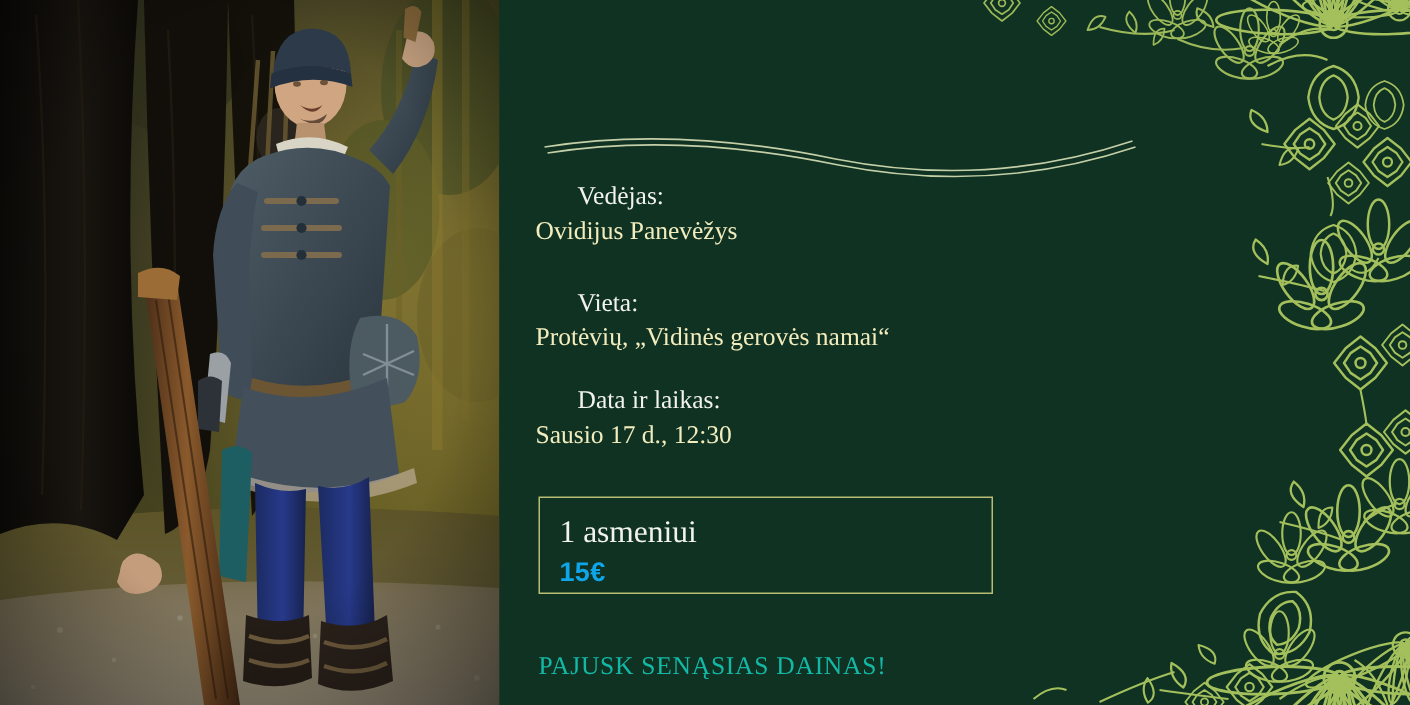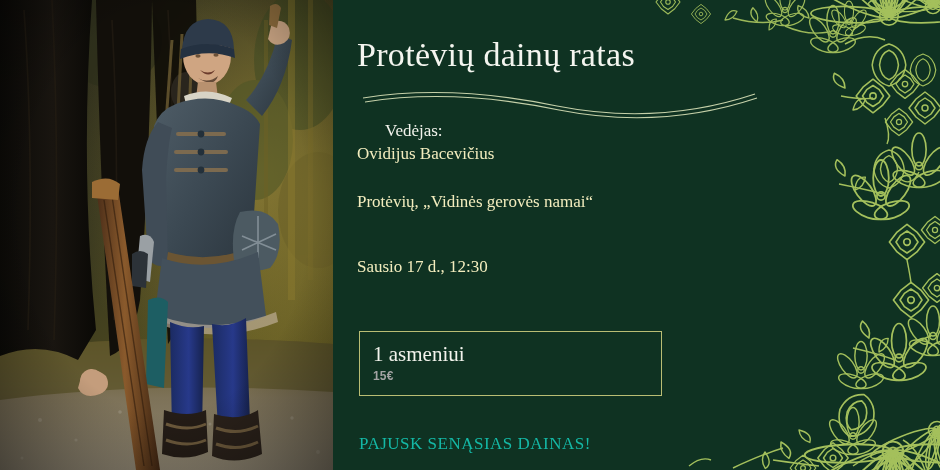--- a/index.html
+++ b/index.html
@@ -107,23 +107,23 @@
   #price-col-2 { left: 187px; }
 
   .price-label {
     font-size: 21px;
     color: #f2f3ec;
     line-height: 1.35;
     white-space: nowrap;
   }
   .price-amount {
     font-family: "Liberation Sans", sans-serif;
-    font-size: 12px;
+    font-size: 18px;
     font-weight: bold;
-    color: #a3a3a3;
+    color: #0ea5e9;
     line-height: 1.45;
     letter-spacing: .2px;
     white-space: nowrap;
   }
 
   #tagline {
     position: absolute;
     left: 2px; top: 434px;
     font-size: 17px;
     color: #14b8a6;
@@ -467,41 +467,42 @@
             <path d="M400 468 q30 -14 50 -20"></path>
             <path d="M440 460 q28 4 46 6"></path>
             <path d="M356 466 q12 -10 22 -6"></path>
           </g>
         </g>
       </svg>
     </div>
 
     <div id="content">
 
-      <div id="title">Protėvių dainų ratas</div>
 
       <div id="divider">
         <svg viewBox="0 0 400 34" aria-hidden="true">
           <g fill="none" stroke="#cfd9b0" stroke-width="1.1" opacity="0.95">
             <path d="M4 12 Q92 -2 198 20 Q300 40 396 8"></path>
             <path d="M6 16 Q94 2 200 24 Q302 44 398 12"></path>
           </g>
         </svg>
       </div>
 
       <div class="field" id="field-host">
         <div class="f-label">Vedėjas:</div>
-        <div class="f-value">Ovidijus Bacevičius</div>
+        <div class="f-value">Ovidijus Panevėžys</div>
       </div>
 
       <div class="field" id="field-place">
+        <div class="f-label">Vieta:</div>
         <div class="f-value">Protėvių, „Vidinės gerovės namai“</div>
       </div>
 
       <div class="field" id="field-date">
+        <div class="f-label">Data ir laikas:</div>
         <div class="f-value">Sausio 17 d., 12:30</div>
       </div>
 
       <div id="pricebox">
         <div class="price-col" id="price-col-1">
           <div class="price-label">1 asmeniui</div>
           <div class="price-amount">15€</div>
         </div>
       </div>
 

